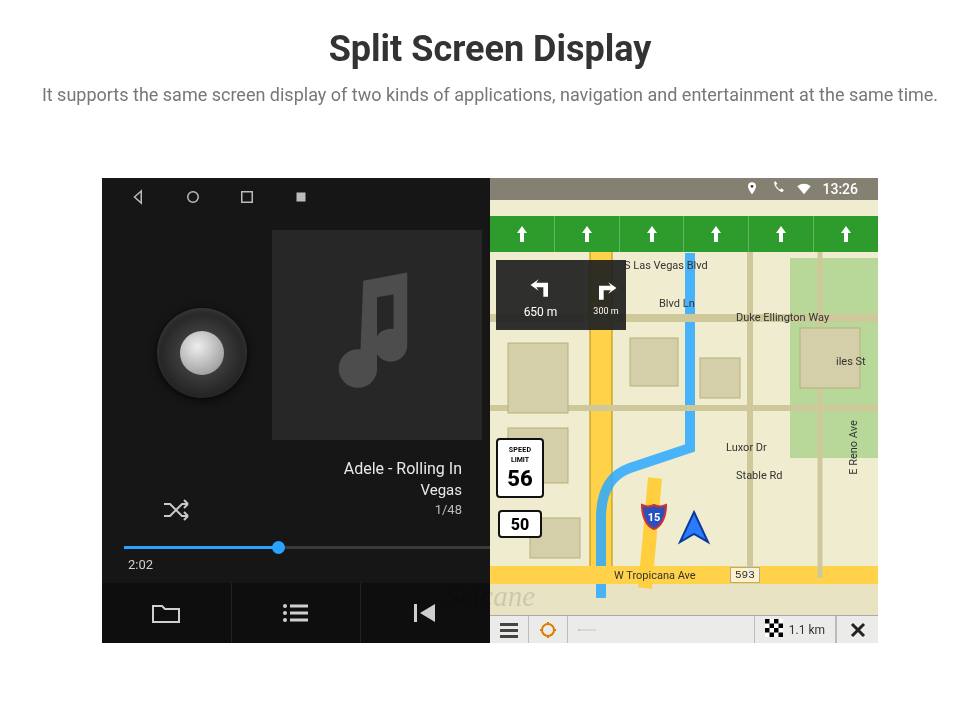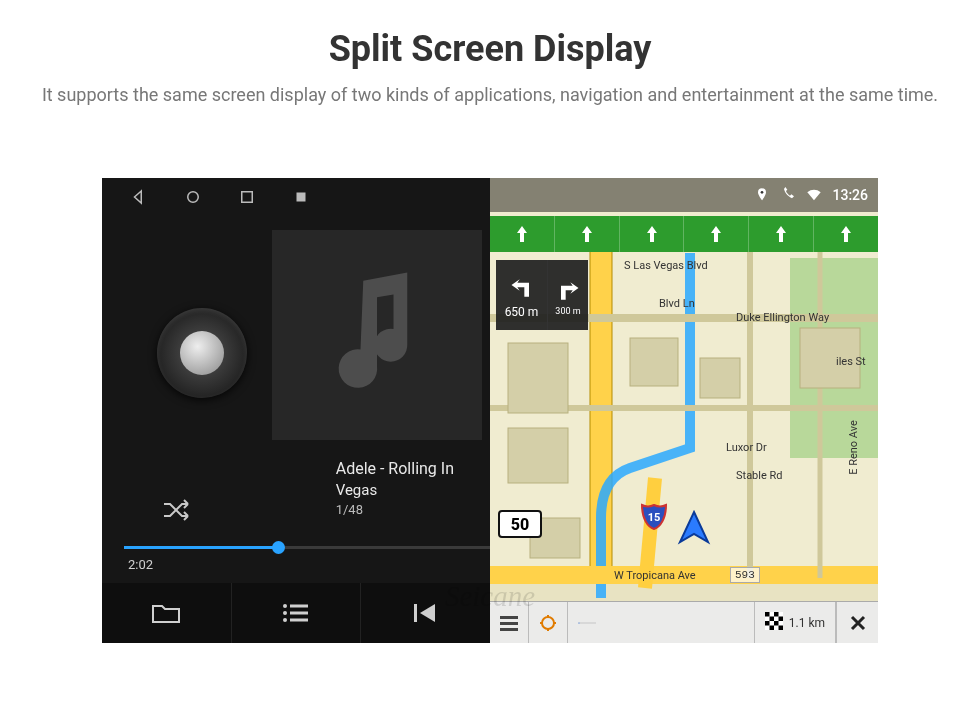--- a/index.html
+++ b/index.html
@@ -16,51 +16,51 @@
 
 .statusbar-left { position: absolute; top: 0; left: 0; right: 0; height: 38px; display: flex; align-items: center; gap: 36px; padding-left: 28px; }
 .nav-ico svg { width: 18px; height: 18px; display: block; }
 
 .album { position: absolute; left: 170px; top: 52px; width: 210px; height: 210px; background: #272727; display: flex; align-items: center; justify-content: center; }
 .note svg { width: 110px; height: 140px; }
 
 .joystick { position: absolute; left: 55px; top: 130px; width: 90px; height: 90px; border-radius: 50%; background: radial-gradient(circle at 50% 50%, #555 0, #2a2a2a 60%, #0d0d0d 100%); box-shadow: inset 0 2px 5px rgba(255,255,255,.12), 0 2px 8px rgba(0,0,0,.8); }
 .joystick::after{content:"";position:absolute;left:50%;top:50%;width:44px;height:44px;margin:-22px 0 0 -22px;border-radius:50%;background:radial-gradient(circle at 40% 35%, #eee, #888);}
 
-.track-info { position: absolute; right: 16px; top: 280px; color: #e8e8e8; font-size: 16px; line-height: 1.4; padding-right: 20px; }
+.track-info { position: absolute; right: 8px; top: 280px; text-align: right; color: #e8e8e8; font-size: 16px; line-height: 1.4; padding-right: 20px; }
 .track-info .artist { font-size: 15px; }
 .track-info .idx { font-size: 13px; color: #bbb; }
 
 .shuffle { position: absolute; left: 60px; top: 320px; }
 .shuffle svg { width: 34px; height: 24px; }
 
 .progress { position: absolute; left: 22px; right: 0; top: 368px; }
 .prog-track { height: 3px; background: #3a3a3a; position: relative; }
 .prog-fill { position: absolute; left: 0; top: 0; height: 3px; background: #29a3ff; }
 .prog-knob { position: absolute; top: -5px; width: 13px; height: 13px; border-radius: 50%; background: #29a3ff; margin-left: -6px; }
 .elapsed { font-size: 13px; color: #d0d0d0; margin-top: 8px; margin-left: 4px; }
 
 .bottombar { position: absolute; left: 0; right: 0; bottom: 0; height: 60px; background: #0e0e0e; display: flex; }
 .bb-btn { flex: 1; display: flex; align-items: center; justify-content: center; border-right: 1px solid #222; }
 .bb-btn:last-child{border-right:none;}
 .bb-btn svg { width: 30px; height: 24px; }
 
 
 .map { width: 50%; height: 100%; position: relative; background: #f2efd8; overflow: hidden; }
 
-.statusbar-right { position: absolute; top: 0; left: 0; right: 0; height: 34px; background: rgba(0,0,0,.45); display: flex; align-items: center; justify-content: flex-end; gap: 10px; padding: 0 10px; color: #fff; z-index: 20; }
+.statusbar-right { position: absolute; top: 0; left: 0; right: 0; height: 22px; background: rgba(0,0,0,.45); display: flex; align-items: center; justify-content: flex-end; gap: 10px; padding: 0 20px; color: #fff; z-index: 20; }
 .sr-ico svg{width:16px;height:16px;display:block;}
 .clock { font-size: 14px; font-weight: 500; }
 
 .lanes { position: absolute; top: 38px; left: 0; right: 0; height: 36px; background: #2d9c2d; display: flex; z-index: 15; }
 .lane { flex: 1; display: flex; align-items: center; justify-content: center; border-right: 1px solid rgba(255,255,255,.25); }
 .lane:last-child{border-right:none;}
 .lane svg { width: 18px; height: 20px; }
 
-.turn-panel { position: absolute; left: 6px; top: 82px; width: 92px; height: 70px; background: rgba(30,30,30,.92); color: #fff; z-index: 15; display: flex; }
+.turn-panel { position: absolute; left: 6px; top: 82px; width: 130px; height: 70px; background: rgba(30,30,30,.92); color: #fff; z-index: 15; display: flex; }
 .turn-l{flex:1;display:flex;flex-direction:column;align-items:center;justify-content:center;gap:2px;border-right:1px solid #333;}
 .turn-r{width:40px;display:flex;flex-direction:column;align-items:center;justify-content:center;}
 .turn-l svg,.turn-r svg{width:28px;height:28px;}
 .turn-l .dist{font-size:12px;}
 .turn-r .dist{font-size:9px;}
 
 .speed-limit { position: absolute; left: 6px; top: 260px; width: 48px; height: 60px; background: #fff; border: 2px solid #111; border-radius: 4px; text-align: center; z-index: 14; display:flex;flex-direction:column;justify-content:center;gap:2px; }
 .speed-limit .lbl1{font-size:7px;font-weight:700;letter-spacing:.3px;}
 .speed-limit .lbl2{font-size:7px;font-weight:700;}
 .speed-limit .val{font-size:22px;font-weight:800;}
@@ -75,21 +75,21 @@
 .pb-btn svg{width:18px;height:18px;}
 
 .map-canvas { position: absolute; inset: 0; z-index: 1; }
 
 .road-label { position: absolute; font-size: 11px; color: #333; background: rgba(255,255,255,.7); padding: 1px 4px; border: 1px solid #aaa; z-index: 12; white-space: nowrap; }
 .road-label.noborder{background:transparent;border:none;}
 
 .cursor { position: absolute; left: 184px; top: 330px; z-index: 15; }
 .cursor svg{width:40px;height:40px;}
 
-.nav-footer { position: absolute; left: 0; right: 0; bottom: 0; height: 42px; background: rgba(235,235,235,.96); border-top: 1px solid #aaa; display: flex; align-items: center; z-index: 18; }
+.nav-footer { position: absolute; left: 0; right: 0; bottom: 0; height: 28px; background: rgba(235,235,235,.96); border-top: 1px solid #aaa; display: flex; align-items: center; z-index: 18; }
 .nf-cell { display:flex;align-items:center;gap:6px;height:100%;padding:0 10px;border-right:1px solid #bbb;font-size:12px;color:#333;}
 .nf-cell svg{width:18px;height:18px;}
 .nf-close{margin-left:auto;width:42px;justify-content:center;border-right:none;border-left:1px solid #bbb;}
 
 .watermark { position: absolute; left: 50%; bottom: 30px; transform: translateX(-50%); font-size: 29px; font-style: italic; font-family: Georgia, serif; color: rgba(0,0,0,.12); z-index: 30; pointer-events:none;}
 </style>
 </head>
 <body>
 
 <div class="header">
@@ -272,20 +272,25 @@
       </div>
       <div class="turn-r">
         <span><svg viewBox="0 0 24 24" fill="#fff">
               <path d="M10 22v-8h6l-2 3 7-5-7-5 2 3H6v12z"></path>
             </svg></span>
         <span class="dist">300 m</span>
       </div>
     </div>
 
 
+    <div class="speed-limit">
+      <div class="lbl1">SPEED</div>
+      <div class="lbl2">LIMIT</div>
+      <div class="val">56</div>
+    </div>
 
     <div class="route-sign">50</div>
 
     <span class="interstate">
       <svg viewBox="0 0 28 28">
           <path d="M14 2c4 2 8 2 12 0 0 14-6 22-12 24C8 24 2 16 2 2c4 2 8 2 12 0z" fill="#2a4fbf" stroke="#c33" stroke-width="2"></path>
           <text x="14" y="18" text-anchor="middle" fill="#fff" font-size="11" font-weight="700">15</text>
         </svg>
     </span>
 

